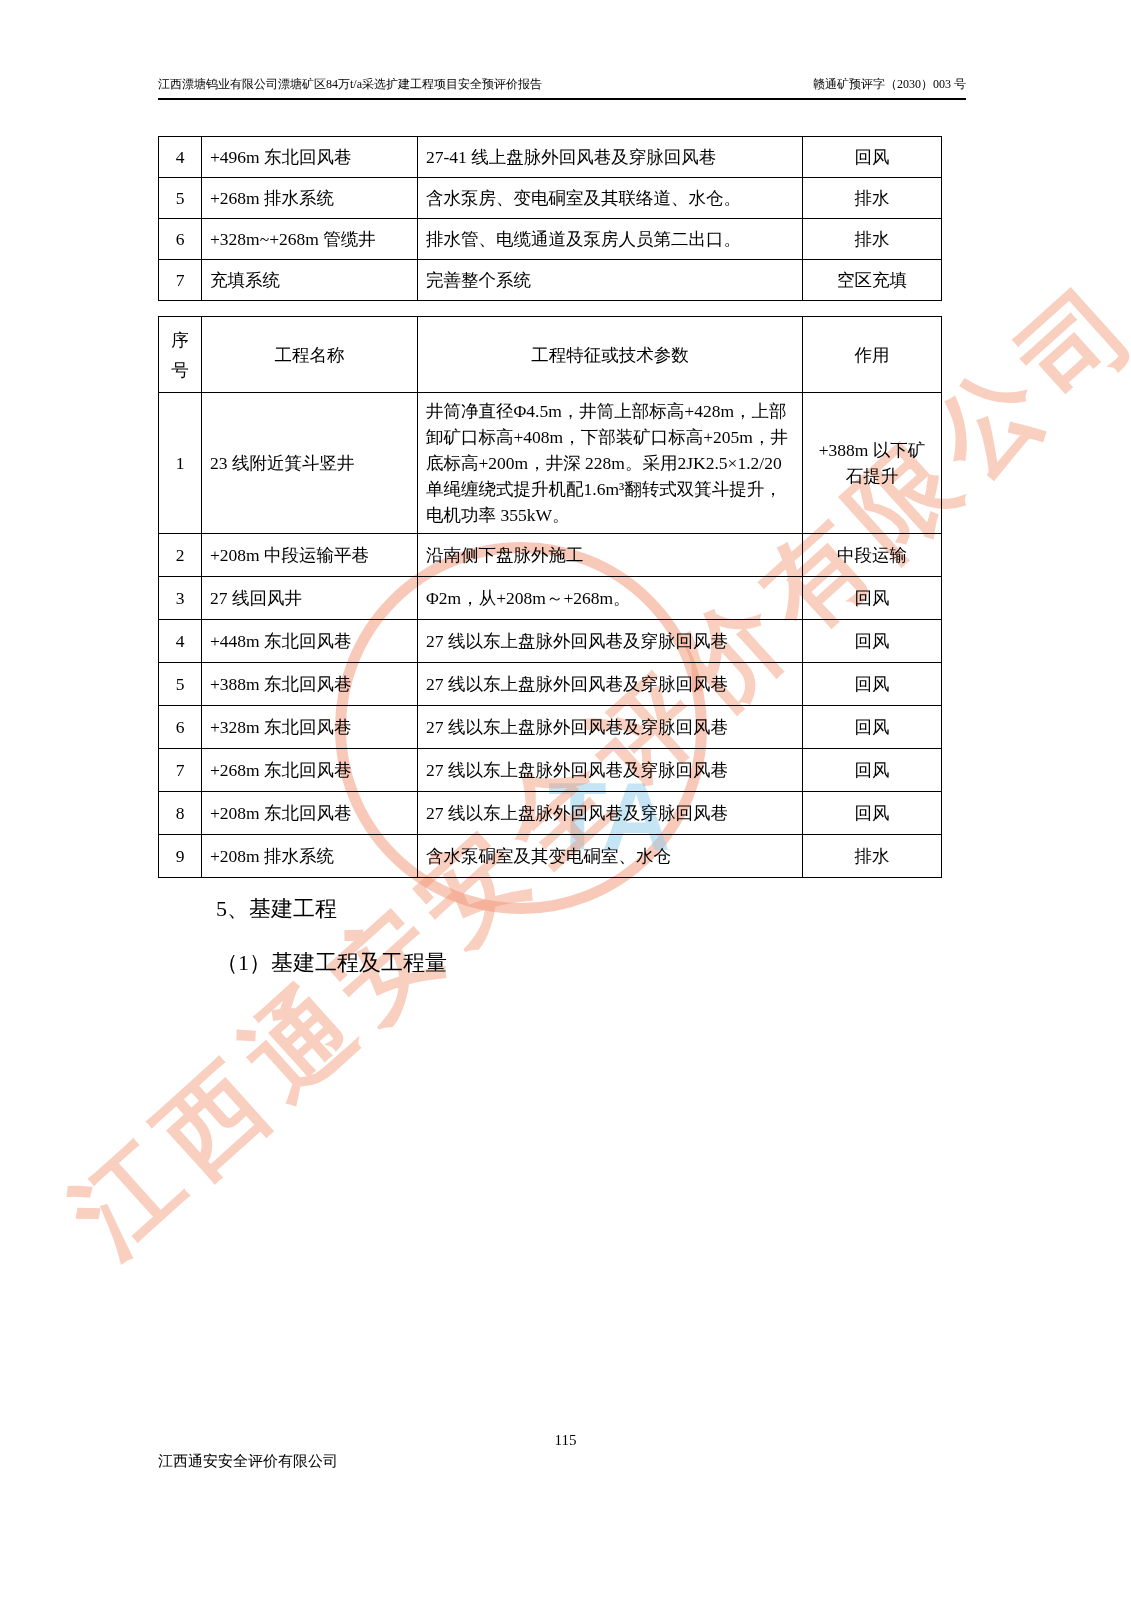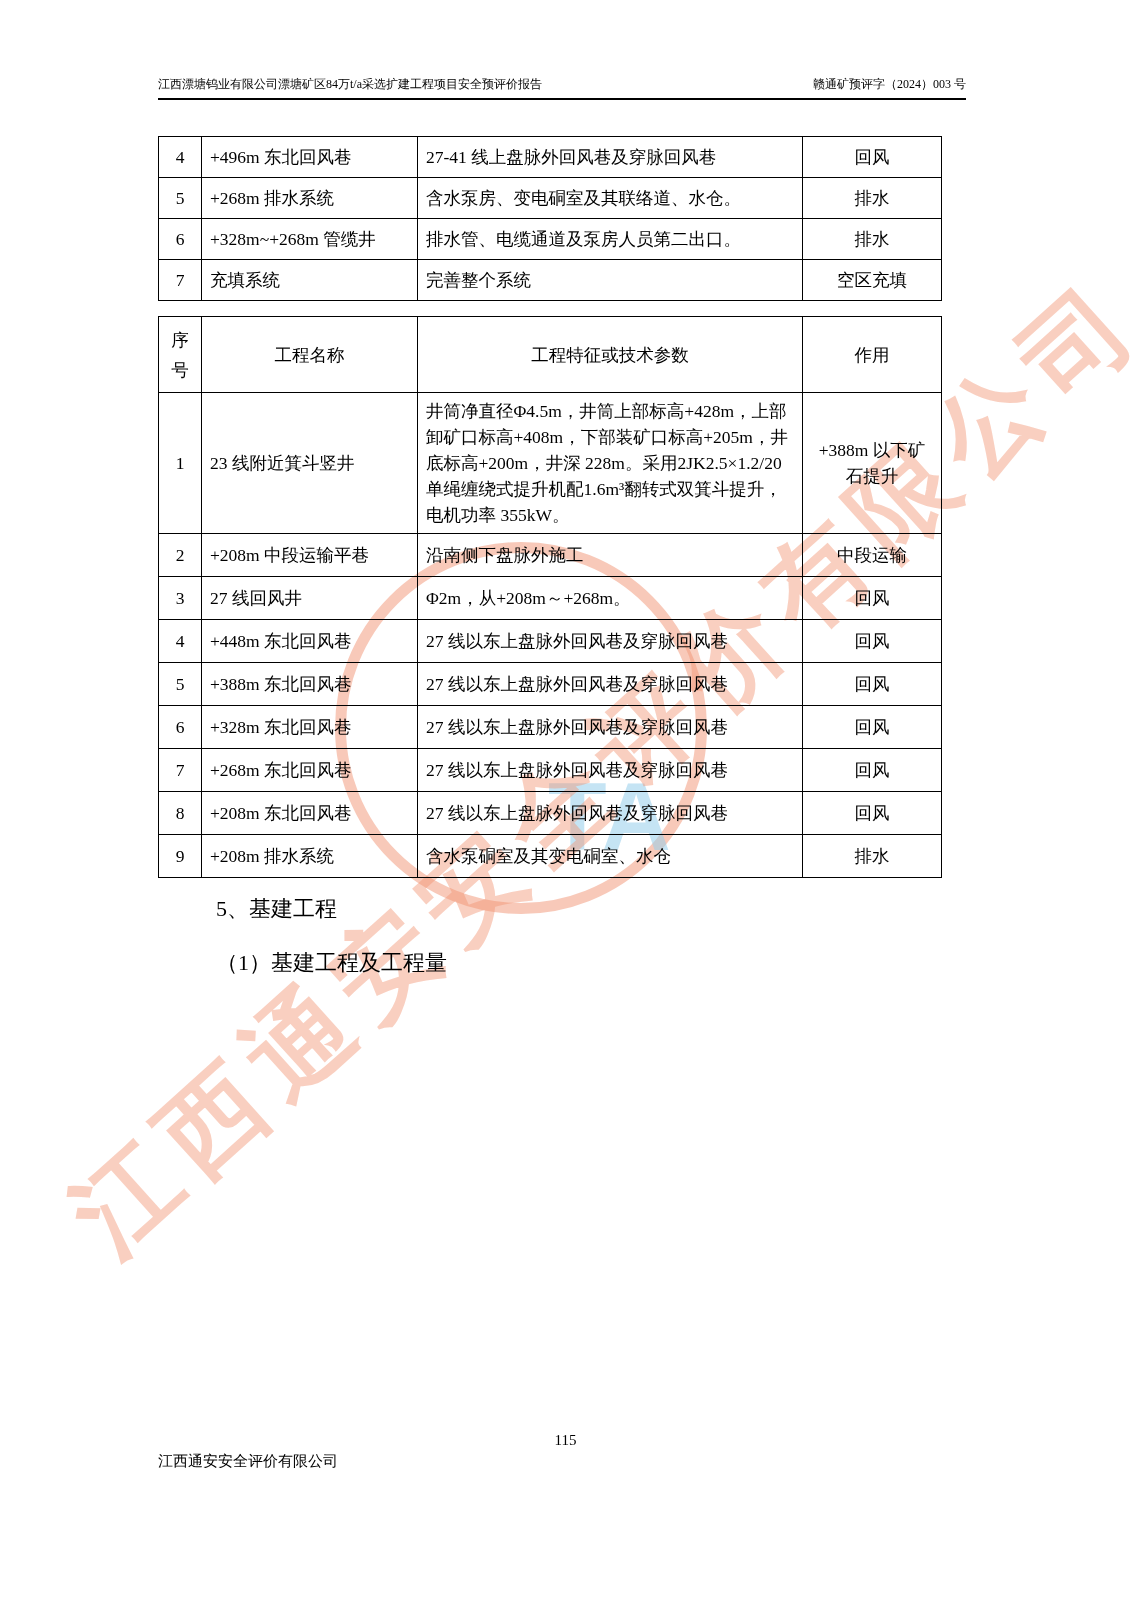--- a/index.html
+++ b/index.html
@@ -86,21 +86,21 @@
   <div class="wm-layer">
     <div class="wm-ring"></div>
     <div class="wm-ta">TA</div>
     <div class="wm-diag">江西通安安全评价有限公司</div>
   </div>
 
   <div class="content">
 
     <div class="doc-header">
       <span>江西漂塘钨业有限公司漂塘矿区84万t/a采选扩建工程项目安全预评价报告</span>
-      <span>赣通矿预评字（2024）003 号</span>
+      <span>赣通矿预评字（2030）003 号</span>
     </div>
 
     <table class="tbl tbl-prev">
       <colgroup>
           <col class="col-no">
           <col class="col-name">
           <col class="col-desc">
           <col class="col-role">
         </colgroup>
       <tbody>

